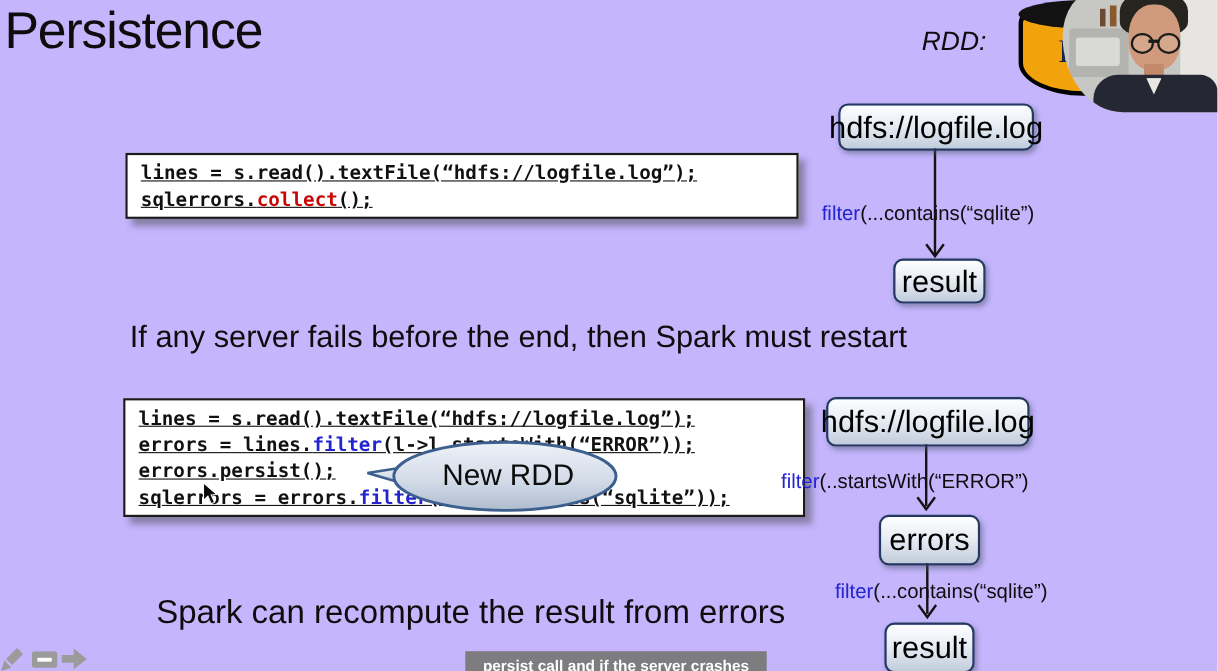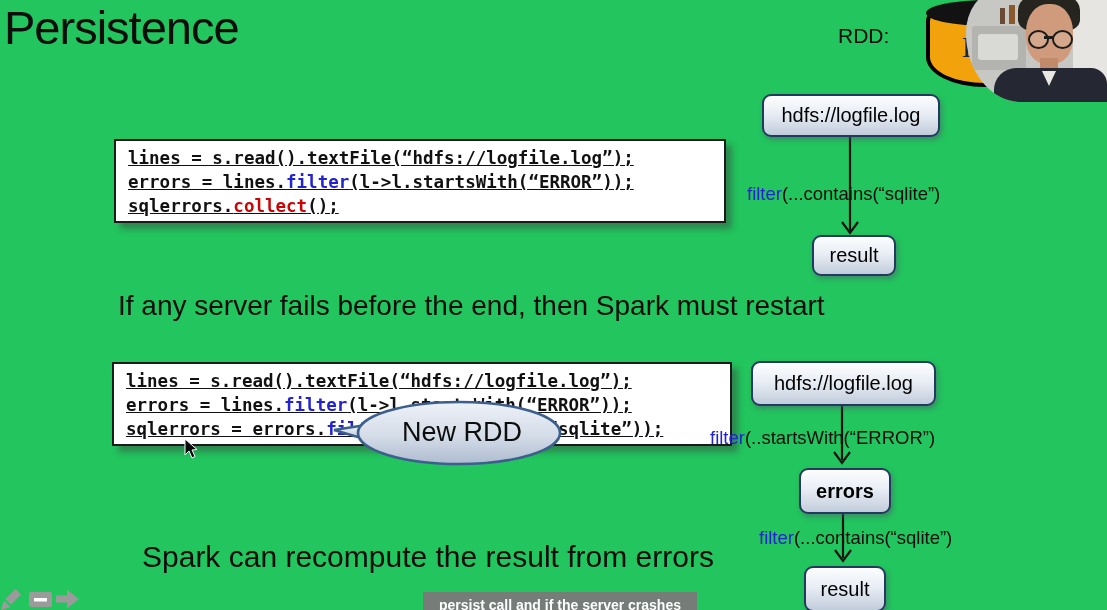--- a/index.html
+++ b/index.html
@@ -1,43 +1,43 @@
 <!DOCTYPE html>
 <html><head>
 <meta charset="utf-8">
 <style>
   html,body { margin:0; padding:0; background:#fff; }
-  .slide { position:relative; width:1107px; height:610px; background:#22c55e;
+  .slide { position:relative; width:1107px; height:610px; background:#c4b5fd;
            overflow:hidden; font-family:"Liberation Sans", sans-serif; color:#0d0d0d; }
 
   .title { position:absolute; left:4px; top:0px; font-size:47px; letter-spacing:-1px; }
-  .rdd-label { position:absolute; left:838px; top:24px; font-size:21px; }
+  .rdd-label { position:absolute; left:838px; top:24px; font-size:24px;font-style:italic; }
 
   .big-sentence { position:absolute; font-size:28px; white-space:nowrap; }
   #sentence1 { left:118px; top:290px; }
   #sentence2 { left:142px; top:540px; font-size:30px; }
 
   .codebox { position:absolute; background:#fff; border:2.5px solid #1b1b1b;
              box-shadow:6px 6px 6px rgba(60,60,60,.45); padding:5px 6px 3px 12px; z-index:1; }
   #code1 { left:114px; top:139px; width:590px; }
   #code2 { left:112px; top:362px; width:598px; }
   .code-line { font-family:"DejaVu Sans Mono", monospace; font-weight:600;
                font-size:17.5px; line-height:24px; white-space:pre; color:#111;text-decoration:underline; }
   .c-blue { color:#2323cf; }
   .c-red  { color:#c90606; }
 
   .node { position:absolute; border:2.5px solid #24395e; border-radius:9px;
           background:linear-gradient(to bottom,#fcfdfe 0%,#e9eef5 45%,#c1ccdb 100%);
           box-shadow:2px 3px 5px rgba(80,90,110,.5);
           display:flex; align-items:center; justify-content:center;
-          font-size:20px; color:#000; z-index:1; white-space:nowrap; }
+          font-size:28px; color:#000; z-index:1; white-space:nowrap; }
   #d1-src   { left:762px; top:94px;  width:174px; height:39px; }
   #d1-res   { left:812px; top:235px; width:80px;  height:37px; }
   #d2-src   { left:751px; top:361px; width:181px; height:41px; }
-  #d2-err   { left:799px; top:468px; width:88px;  height:42px;font-weight:bold; }
+  #d2-err   { left:799px; top:468px; width:88px;  height:42px; }
   #d2-res   { left:804px; top:566px; width:78px;  height:42px; }
 
   .flabel { position:absolute; font-size:18.5px; white-space:nowrap; z-index:2; }
   #d1-l1 { left:747px; top:159px; }
   #d1-l2 { left:747px; top:183px; }
   #d2-l1 { left:710px; top:427px; }
   #d2-l2 { left:759px; top:527px; }
 
   #arrow-layer { position:absolute; left:0; top:0; z-index:0; pointer-events:none; }
 
@@ -103,26 +103,26 @@
     </g>
   </svg>
 
   <div class="title">Persistence</div>
   <div class="rdd-label">RDD:</div>
   <div class="big-sentence" id="sentence2">Spark can recompute the result from errors</div>
   <div class="big-sentence" id="sentence1">If any server fails before the end, then Spark must restart</div>
 
   <div class="codebox" id="code1">
       <div class="code-line"><span>lines = s.read().textFile(“hdfs://logfile.log”);</span></div>
-      <div class="code-line"><span>errors = lines.</span><span class="c-blue">filter</span><span>(l-&gt;l.startsWith(“ERROR”));</span></div>
       <div class="code-line"><span>sqlerrors.</span><span class="c-red">collect</span><span>();</span></div>
     </div>
   <div class="codebox" id="code2">
       <div class="code-line"><span>lines = s.read().textFile(“hdfs://logfile.log”);</span></div>
       <div class="code-line"><span>errors = lines.</span><span class="c-blue">filter</span><span>(l-&gt;l.startsWith(“ERROR”));</span></div>
+      <div class="code-line"><span>errors.persist();</span></div>
       <div class="code-line"><span>sqlerrors = errors.</span><span class="c-blue">filter</span><span>(l-&gt;l.contains(“sqlite”));</span></div>
     </div>
 
   <div class="node" id="d1-src">hdfs://logfile.log</div>
   <div class="flabel" id="d1-l2"><span class="c-blue">filter</span><span>(...contains(“sqlite”)</span></div>
   <div class="node" id="d1-res">result</div>
 
   <div class="node" id="d2-src">hdfs://logfile.log</div>
   <div class="flabel" id="d2-l1"><span class="c-blue">filter</span><span>(..startsWith(“ERROR”)</span></div>
   <div class="node" id="d2-err">errors</div>

